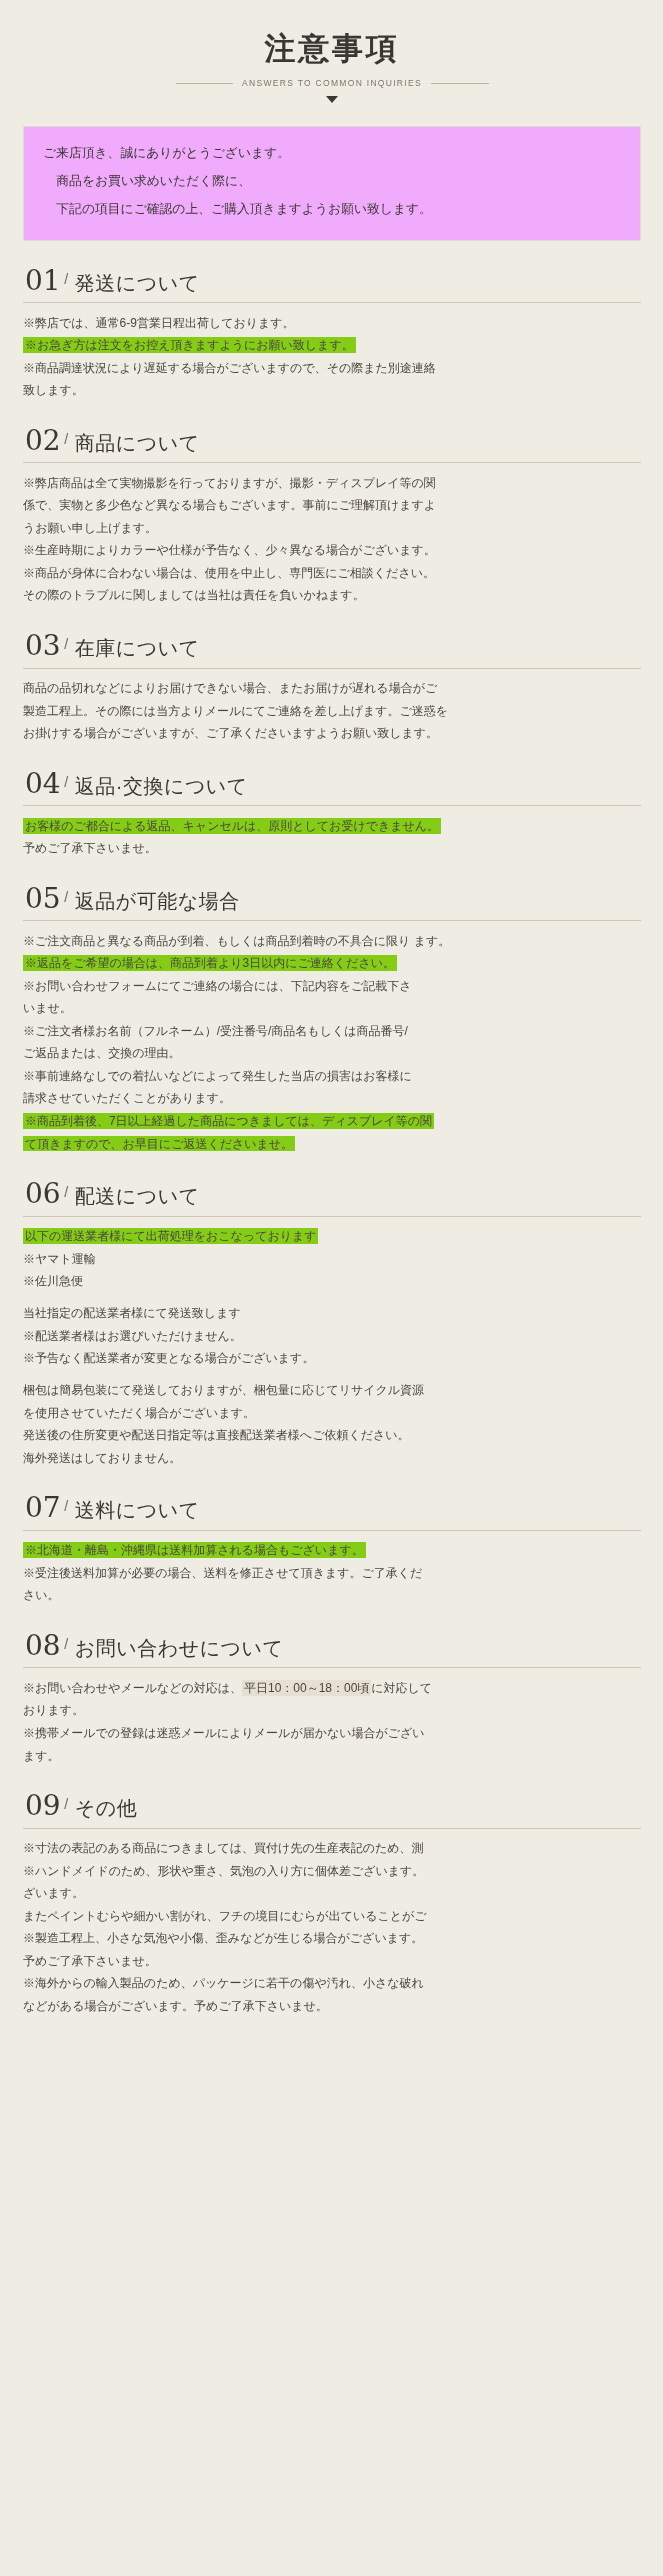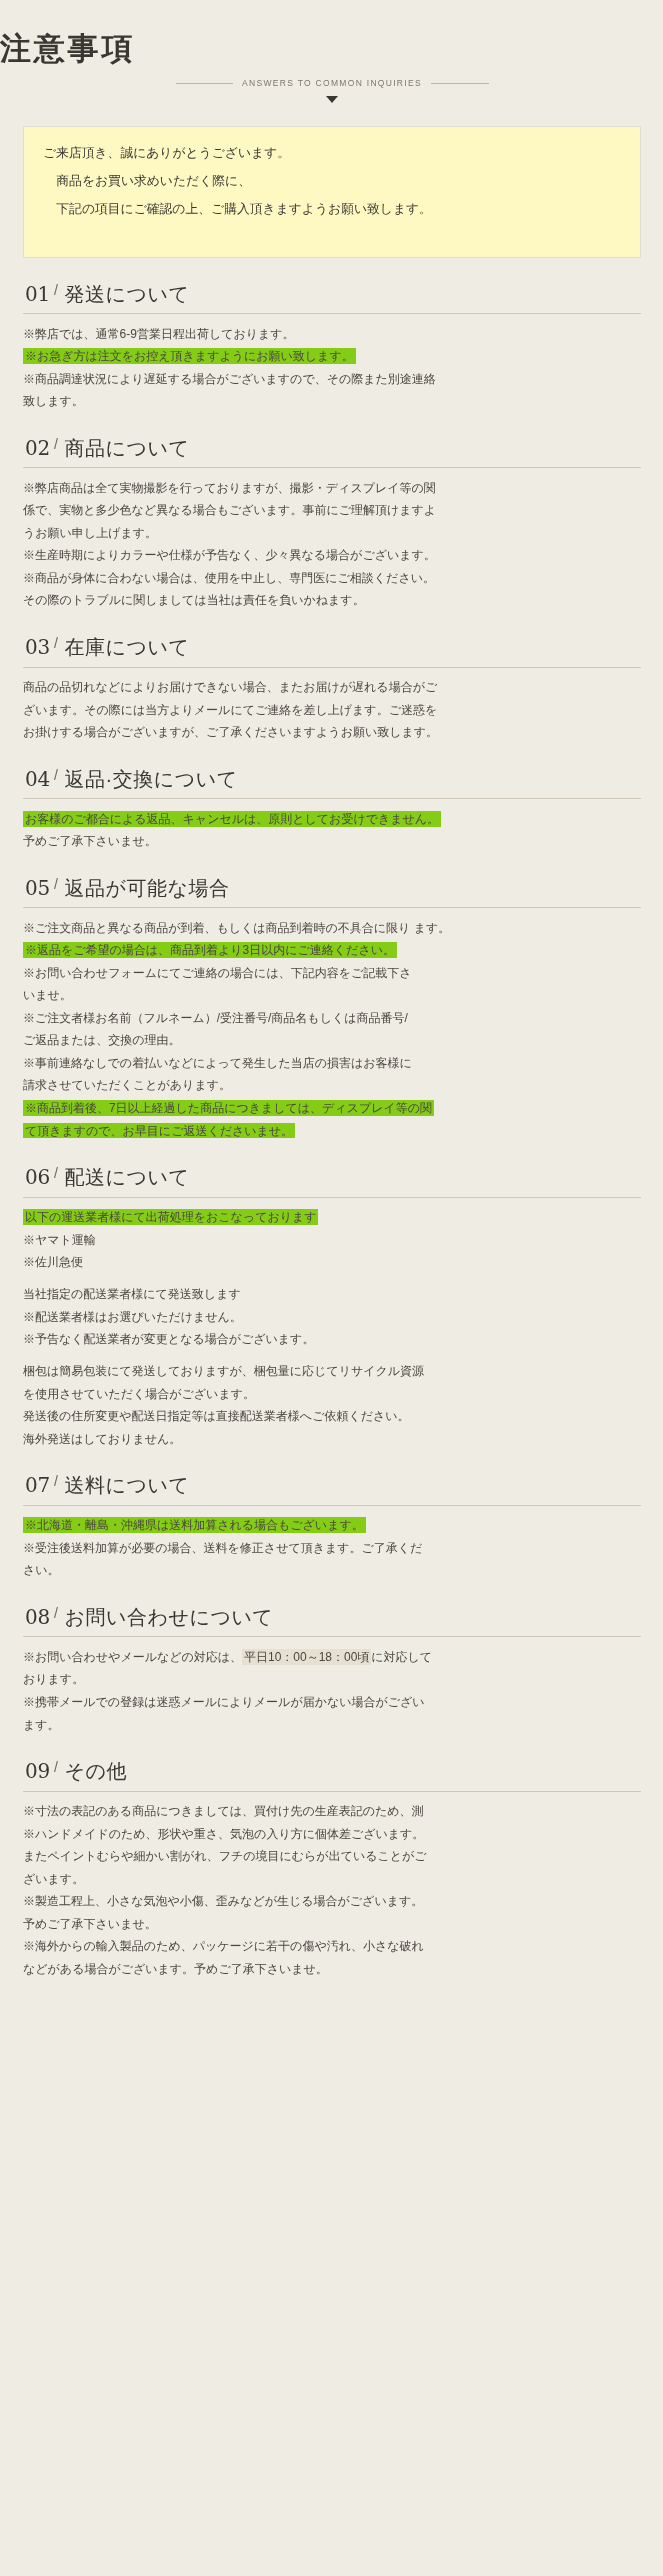--- a/index.html
+++ b/index.html
@@ -14,20 +14,21 @@
   }
   .page {
     width: 664px;
     min-height: 2576px;
     background: #efece4;
     padding: 0 0 28.4px 0;
   }
   
   .header {
     padding: 28.4px 0 5.7px 0;
+    text-align: center;
   }
   .header-title {
     font-family: "DejaVu Serif", serif;
     font-size: 31px;
     font-weight: bold;
     letter-spacing: 2.8px;
     color: #3a3732;
     margin: 0 0 7.6px 0;
   }
   .header-rule-wrap {
@@ -52,23 +53,23 @@
   .header-caret {
     width: 0; height: 0;
     margin: 8.5px auto 0 auto;
     border-left: 6.6px solid transparent;
     border-right: 6.6px solid transparent;
     border-top: 7.6px solid #3a3732;
   }
   
   .intro {
     margin: 17px 23px 7.6px 23px;
-    background: #fef9c3;
+    background: #f0abfc;
     border: 0.9px solid #e2ddd2;
-    padding: 15px 19px 32px 19px;
+    padding: 15px 19px 15px 19px;
   }
   .intro p {
     margin: 0 0 5.7px 0;
     font-size: 12.8px;
     line-height: 1.75;
     color: #3a3732;
   }
   .intro p.indent { padding-left: 13.3px; }
   .intro p:last-child { margin-bottom: 4px; }
 
@@ -79,21 +80,21 @@
   .sec-head {
     display: flex;
     align-items: baseline;
     gap: 2.8px;
     border-bottom: 0.9px solid #cfc8ba;
     padding: 13.3px 1.9px 5.7px 1.9px;
     margin-bottom: 9.5px;
   }
   .sec-num {
     font-family: "DejaVu Serif", serif;
-    font-size: 20px;
+    font-size: 28px;
     letter-spacing: 0px;
     color: #3a3732;
   }
   .sec-slash {
     font-size: 14.2px;
     color: #6f695f;
     position: relative;
     top: -5.7px;
     margin: 0 3.8px 0 0.9px;
   }
@@ -172,21 +173,21 @@
         </div>
       </div>
       <div class="section">
         <div class="sec-head">
           <span class="sec-num">03</span>
           <span class="sec-slash">/</span>
           <span class="sec-title">在庫について</span>
         </div>
         <div class="sec-body">
           <p>商品の品切れなどによりお届けできない場合、またお届けが遅れる場合がご</p>
-          <p>ざいます。その際には当方よりメールにてご連絡を差し上げます。ご迷惑を</p>
+          <p>製造工程上。その際には当方よりメールにてご連絡を差し上げます。ご迷惑を</p>
           <p>お掛けする場合がございますが、ご了承くださいますようお願い致します。</p>
         </div>
       </div>
       <div class="section">
         <div class="sec-head">
           <span class="sec-num">04</span>
           <span class="sec-slash">/</span>
           <span class="sec-title">返品·交換について</span>
         </div>
         <div class="sec-body">
@@ -259,22 +260,22 @@
       </div>
       <div class="section">
         <div class="sec-head">
           <span class="sec-num">09</span>
           <span class="sec-slash">/</span>
           <span class="sec-title">その他</span>
         </div>
         <div class="sec-body">
           <p>※寸法の表記のある商品につきましては、買付け先の生産表記のため、測</p>
           <p>※ハンドメイドのため、形状や重さ、気泡の入り方に個体差ございます。</p>
+          <p>ざいます。</p>
           <p>またペイントむらや細かい割がれ、フチの境目にむらが出ていることがご</p>
-          <p>ざいます。</p>
           <p>※製造工程上、小さな気泡や小傷、歪みなどが生じる場合がございます。</p>
           <p>予めご了承下さいませ。</p>
           <p>※海外からの輸入製品のため、パッケージに若干の傷や汚れ、小さな破れ</p>
           <p>などがある場合がございます。予めご了承下さいませ。</p>
         </div>
       </div>
     </div>
 
 </div>
 

